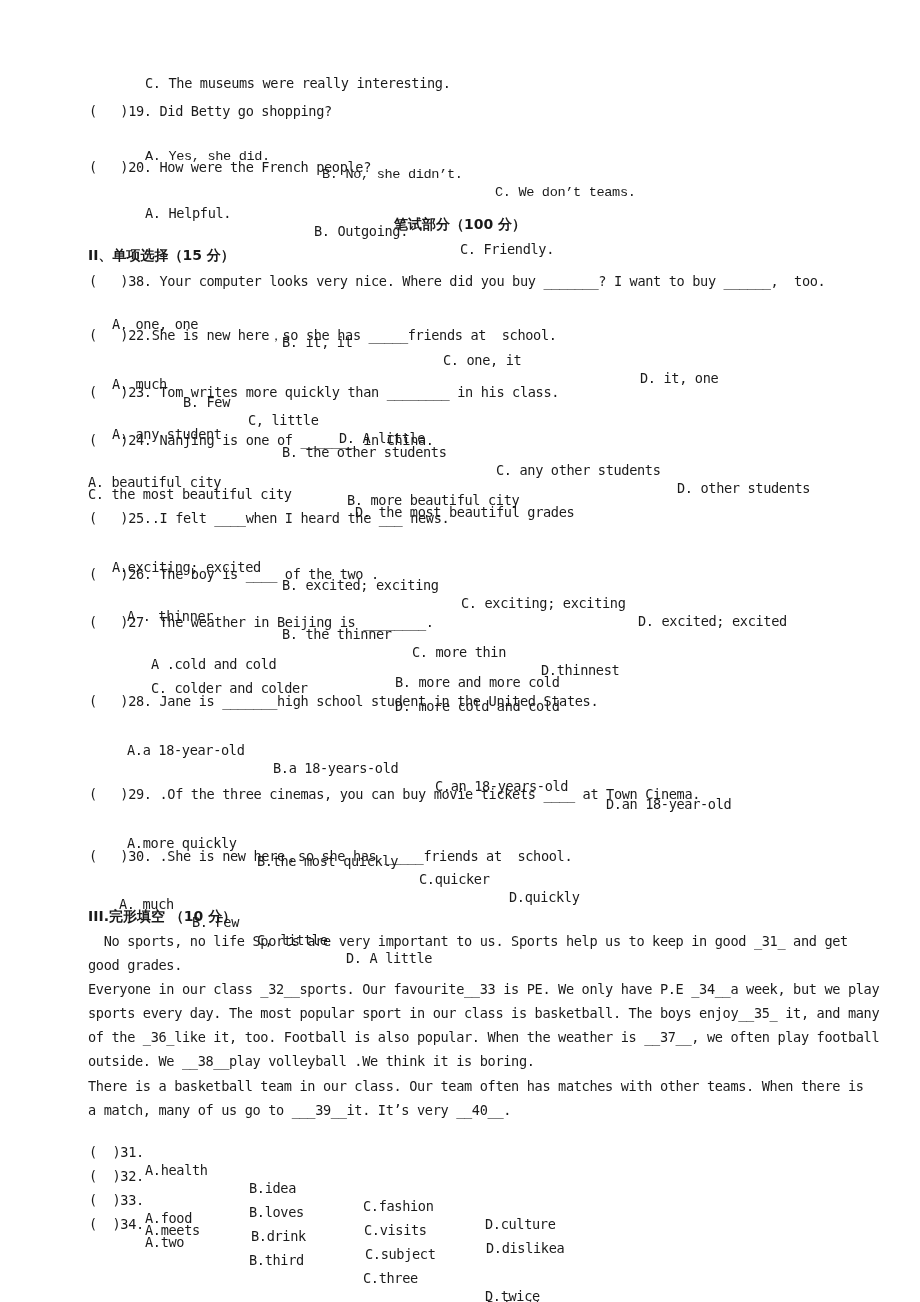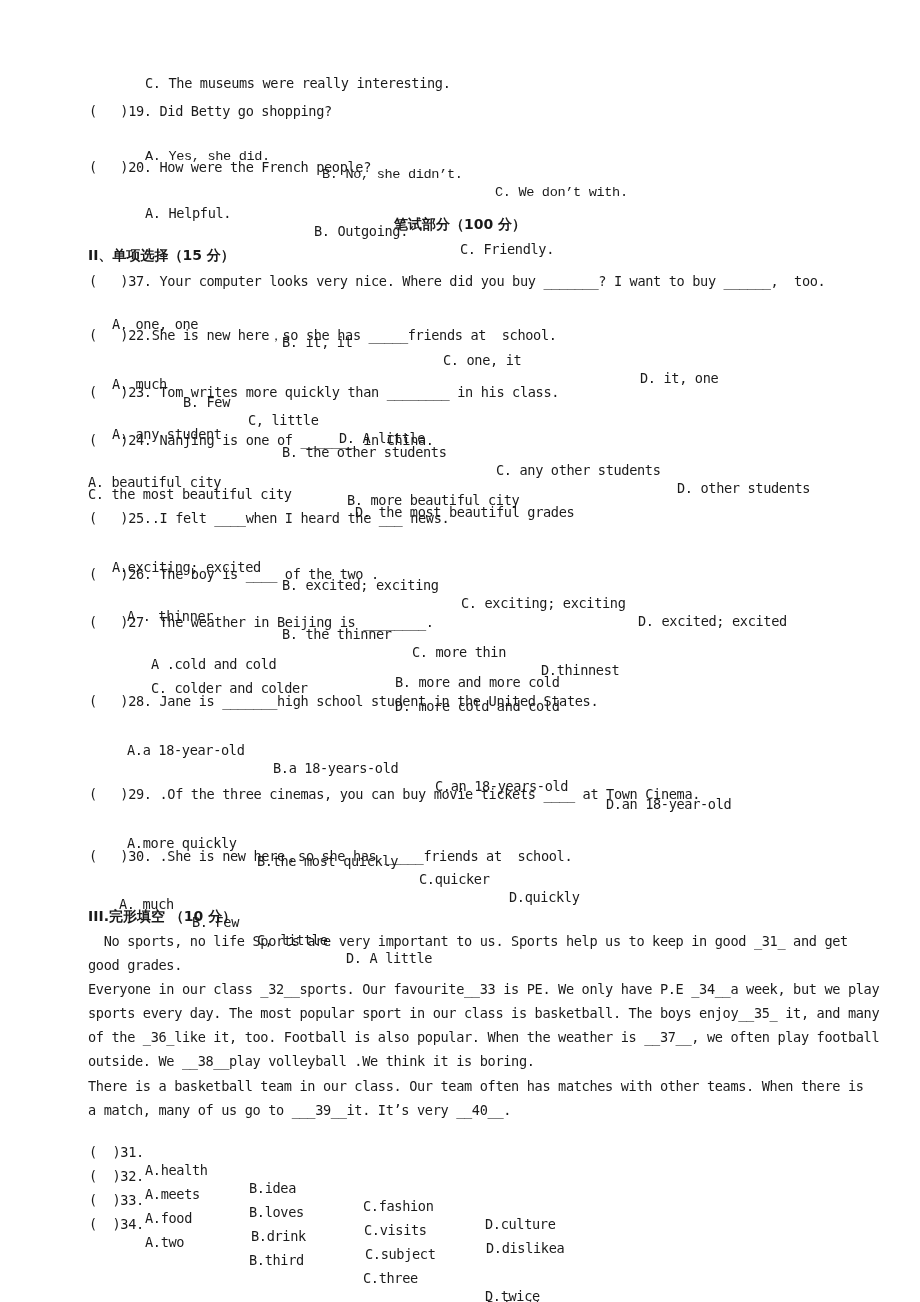--- a/index.html
+++ b/index.html
@@ -12,34 +12,34 @@
   .opt { position: absolute; white-space: pre; }
 </style>
 </head>
 <body>
 
 <div class="ln" style="left:145px; top:74px;">C. The museums were really interesting.</div>
 <div class="ln" style="left:89px; top:102px;">(   )19. Did Betty go shopping?</div>
 <div class="ln" style="top:130px; left:0;font-family:Liberation Mono, monospace;">
   <span class="opt" style="left:145px;">A. Yes, she did.</span>
   <span class="opt" style="left:322px;">B. No, she didn’t.</span>
-  <span class="opt" style="left:495px;">C. We don’t with.</span>
+  <span class="opt" style="left:495px;">C. We don’t teams.</span>
 </div>
 <div class="ln" style="left:89px; top:158px;">(   )20. How were the French people?</div>
 <div class="ln" style="top:186px; left:0;">
   <span class="opt" style="left:145px;">A. Helpful.</span>
   <span class="opt" style="left:314px;">B. Outgoing.</span>
   <span class="opt" style="left:460px;">C. Friendly.</span>
 </div>
 
 <div class="ln heading title" style="top:215px;">笔试部分（100 分）</div>
 
 <div class="ln heading" style="left:88px; top:246px;">II、单项选择（15 分）</div>
 
-<div class="ln" style="left:89px; top:272px;">(   )37. Your computer looks very nice. Where did you buy _______? I want to buy ______,  too.</div>
+<div class="ln" style="left:89px; top:272px;">(   )38. Your computer looks very nice. Where did you buy _______? I want to buy ______,  too.</div>
 <div class="ln" style="top:297px; left:0;">
   <span class="opt" style="left:112px;">A. one, one</span>
   <span class="opt" style="left:282px;">B. it, it</span>
   <span class="opt" style="left:443px;">C. one, it</span>
   <span class="opt" style="left:640px;">D. it, one</span>
 </div>
 
 <div class="ln" style="left:89px; top:326px;">(   )22.She is new here，so she has _____friends at  school.</div>
 <div class="ln" style="top:357px; left:0;">
   <span class="opt" style="left:112px;">A. much</span>
@@ -131,21 +131,21 @@
 
 <div class="ln" style="top:1125px; left:0;">
   <span class="opt" style="left:89px;">(  )31.</span>
   <span class="opt" style="left:145px;">A.health</span>
   <span class="opt" style="left:249px;">B.idea</span>
   <span class="opt" style="left:363px;">C.fashion</span>
   <span class="opt" style="left:485px;">D.culture</span>
 </div>
 <div class="ln" style="top:1149px; left:0;">
   <span class="opt" style="left:89px;">(  )32.</span>
-  <span class="opt" style="left:145px;">A.meets</span>
+  <span class="opt" style="left:145px;margin-top:36px;">A.meets</span>
   <span class="opt" style="left:249px;">B.loves</span>
   <span class="opt" style="left:364px;">C.visits</span>
   <span class="opt" style="left:486px;">D.dislikea</span>
 </div>
 <div class="ln" style="top:1173px; left:0;">
   <span class="opt" style="left:89px;">(  )33.</span>
   <span class="opt" style="left:145px;">A.food</span>
   <span class="opt" style="left:251px;">B.drink</span>
   <span class="opt" style="left:365px;">C.subject</span>
   <span class="opt" style="left:487px;margin-top:34px;">D.fruit</span>

